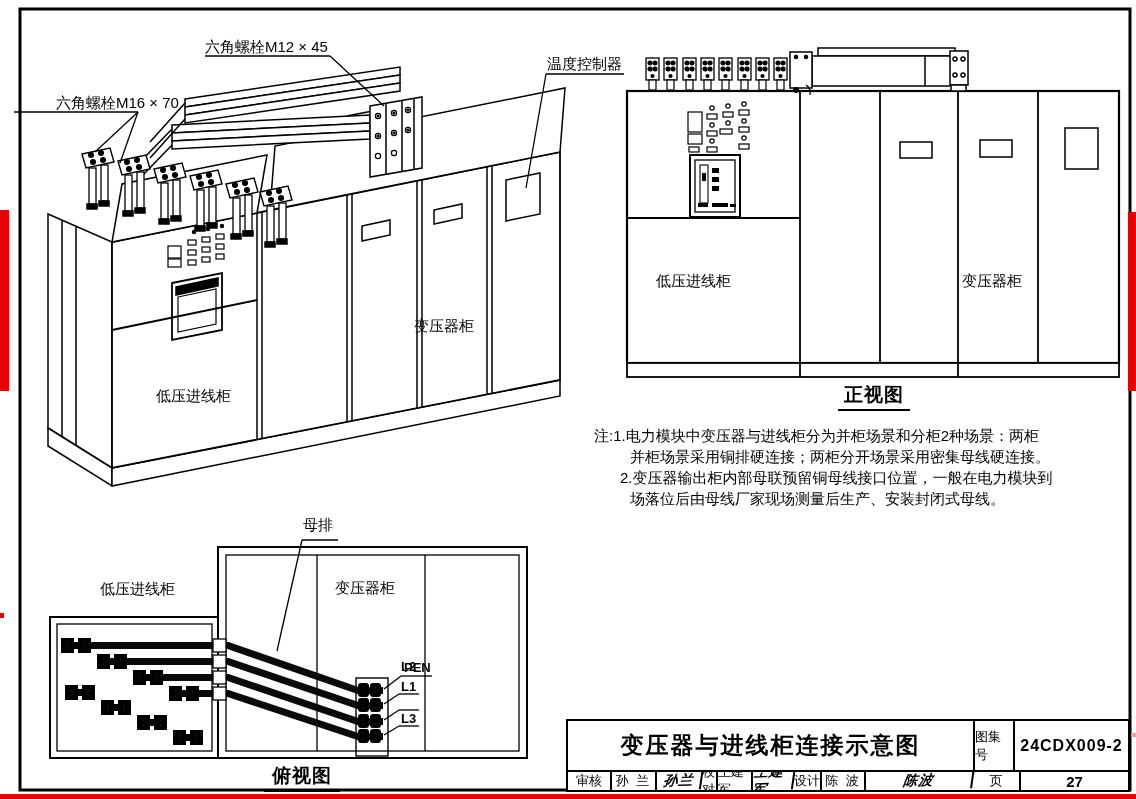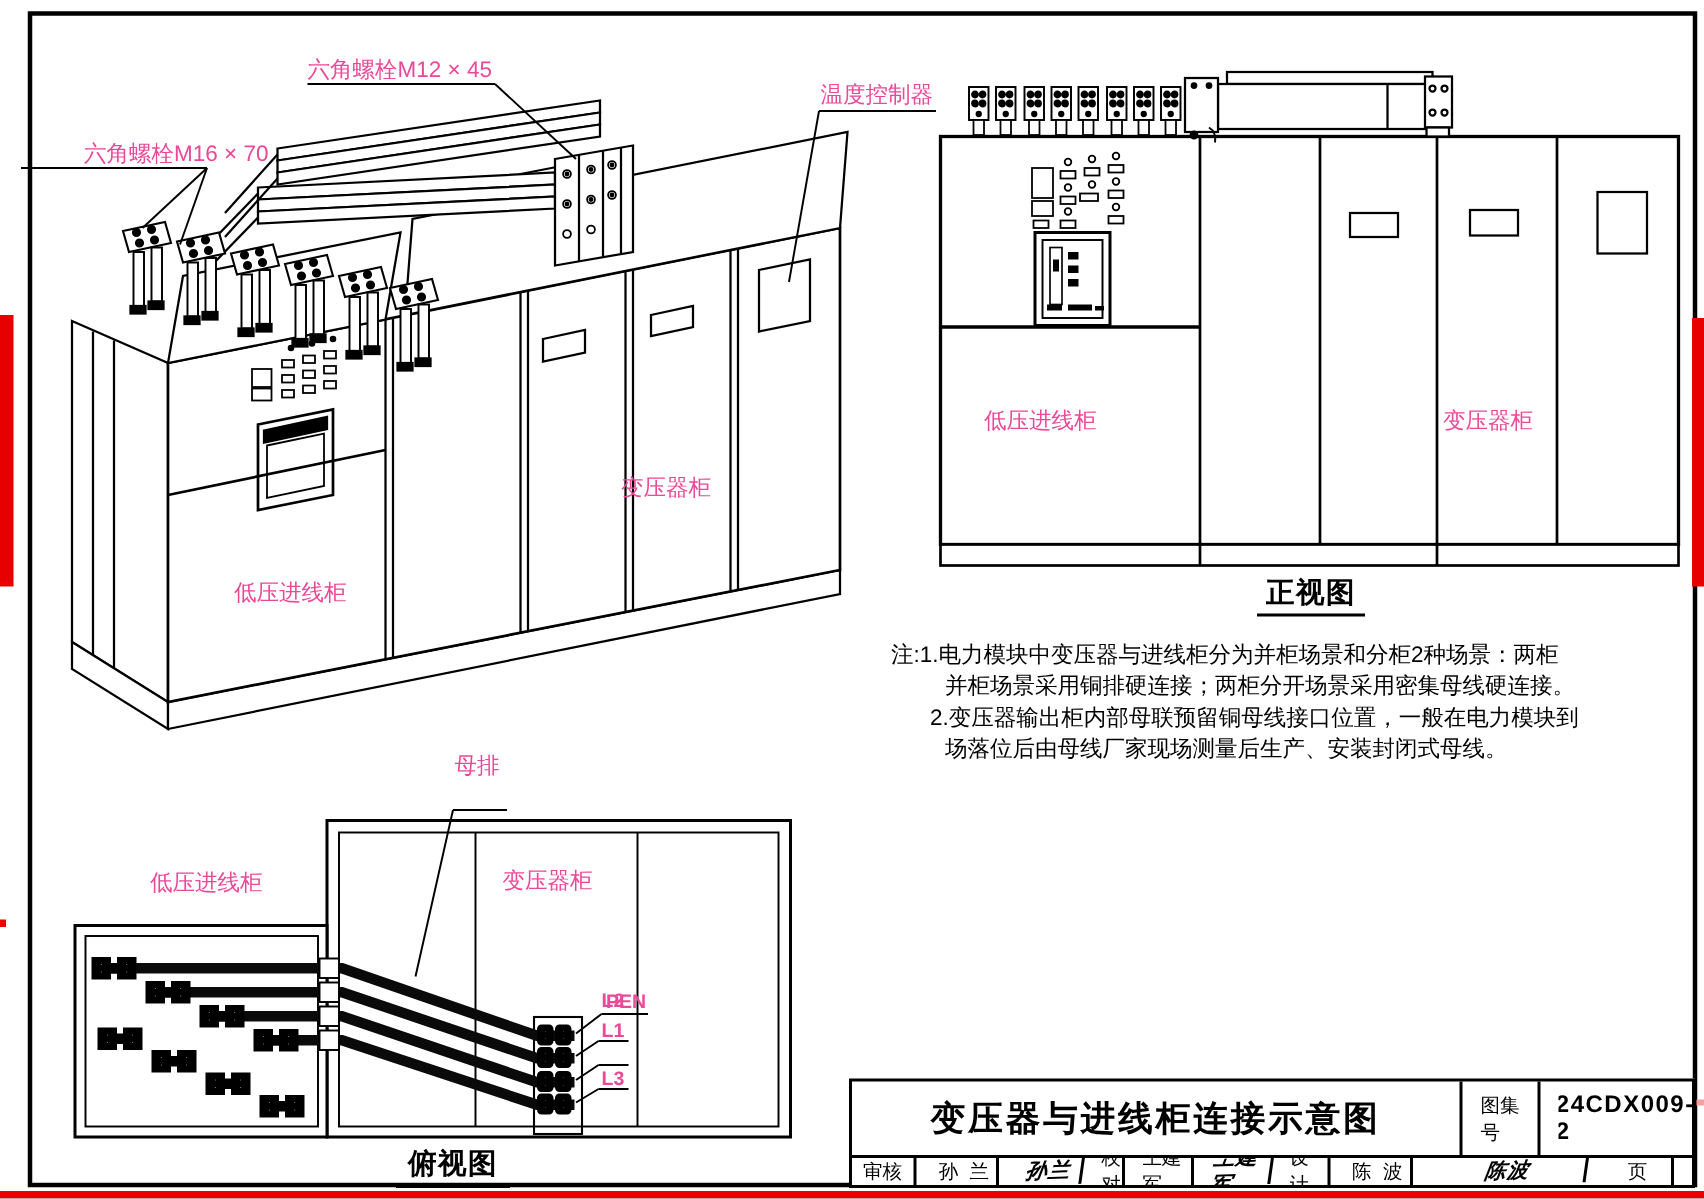--- a/index.html
+++ b/index.html
@@ -1,27 +1,27 @@
 <!DOCTYPE html>
 <html><head>
 <meta charset="utf-8">
 <style>
   html,body{margin:0;padding:0;background:#888;}
   .page{position:relative;width:1136px;height:799px;background:#ffffff;overflow:hidden;
         font-family:"Liberation Sans","DejaVu Sans",sans-serif;color:#000;}
   svg{position:absolute;left:0;top:0;}
-  .lbl{position:absolute;white-space:nowrap;font-size:15px;line-height:1.15;color:#ec4899;}
+  .lbl{position:absolute;white-space:nowrap;font-size:15px;line-height:1.15;color:#000000;}
   .small{font-size:13px;font-weight:bold;}
   .cap{position:absolute;text-align:center;font-size:19px;font-weight:bold;
        border-bottom:2.5px solid #000;padding-bottom:1px;letter-spacing:1px;}
   .note{position:absolute;white-space:nowrap;font-size:15px;color:#000;}
   
   .tblock{position:absolute;left:566px;top:719px;width:564px;height:73px;
           border:2px solid #000;box-sizing:border-box;display:flex;flex-direction:column;background:#fff;}
-  .trow{display:flex;box-sizing:border-box;gap:12px;}
+  .trow{display:flex;box-sizing:border-box;}
   .trow1{height:49px;}
   .trow2{height:20px;flex:1;border-top:2px solid #000;}
   .tcell{box-sizing:border-box;display:flex;align-items:center;justify-content:center;
          border-right:2px solid #000;overflow:hidden;}
   .tcell:last-child{border-right:none;}
   .ttitle{font-size:23px;font-weight:bold;letter-spacing:2px;}
   .tlabel{font-size:13px;}
   .tname{font-size:13px;letter-spacing:2px;}
   .tsig{font-size:14px;font-weight:bold;font-style:italic;transform:skewX(-10deg) rotate(-2deg);letter-spacing:1px;}
   .tatlas{font-size:16px;font-weight:bold;letter-spacing:1px;}
@@ -332,21 +332,21 @@
 
 <div class="lbl" style="left:656px;top:272px;">低压进线柜</div>
 <div class="lbl" style="left:962px;top:272px;">变压器柜</div>
 <div class="cap" style="left:838px;top:382px;width:72px;">正视图</div>
 
 <div class="note" style="left:594px;top:427px;">注:1.电力模块中变压器与进线柜分为并柜场景和分柜2种场景：两柜</div>
 <div class="note" style="left:630px;top:448px;">并柜场景采用铜排硬连接；两柜分开场景采用密集母线硬连接。</div>
 <div class="note" style="left:620px;top:469px;">2.变压器输出柜内部母联预留铜母线接口位置，一般在电力模块到</div>
 <div class="note" style="left:630px;top:490px;">场落位后由母线厂家现场测量后生产、安装封闭式母线。</div>
 
-<div class="lbl" style="left:303px;top:502px;">母排</div>
+<div class="lbl" style="left:303px;top:516px;">母排</div>
 <div class="lbl" style="left:100px;top:580px;">低压进线柜</div>
 <div class="lbl" style="left:335px;top:579px;">变压器柜</div>
 <div class="lbl small" style="left:404px;top:661px;">PEN</div>
 <div class="lbl small" style="left:401px;top:680px;">L1</div>
 <div class="lbl small" style="left:401px;top:660px;">L2</div>
 <div class="lbl small" style="left:401px;top:712px;">L3</div>
 <div class="cap" style="left:264px;top:763px;width:76px;">俯视图</div>
 
 <div class="tblock">
   <div class="trow trow1">

